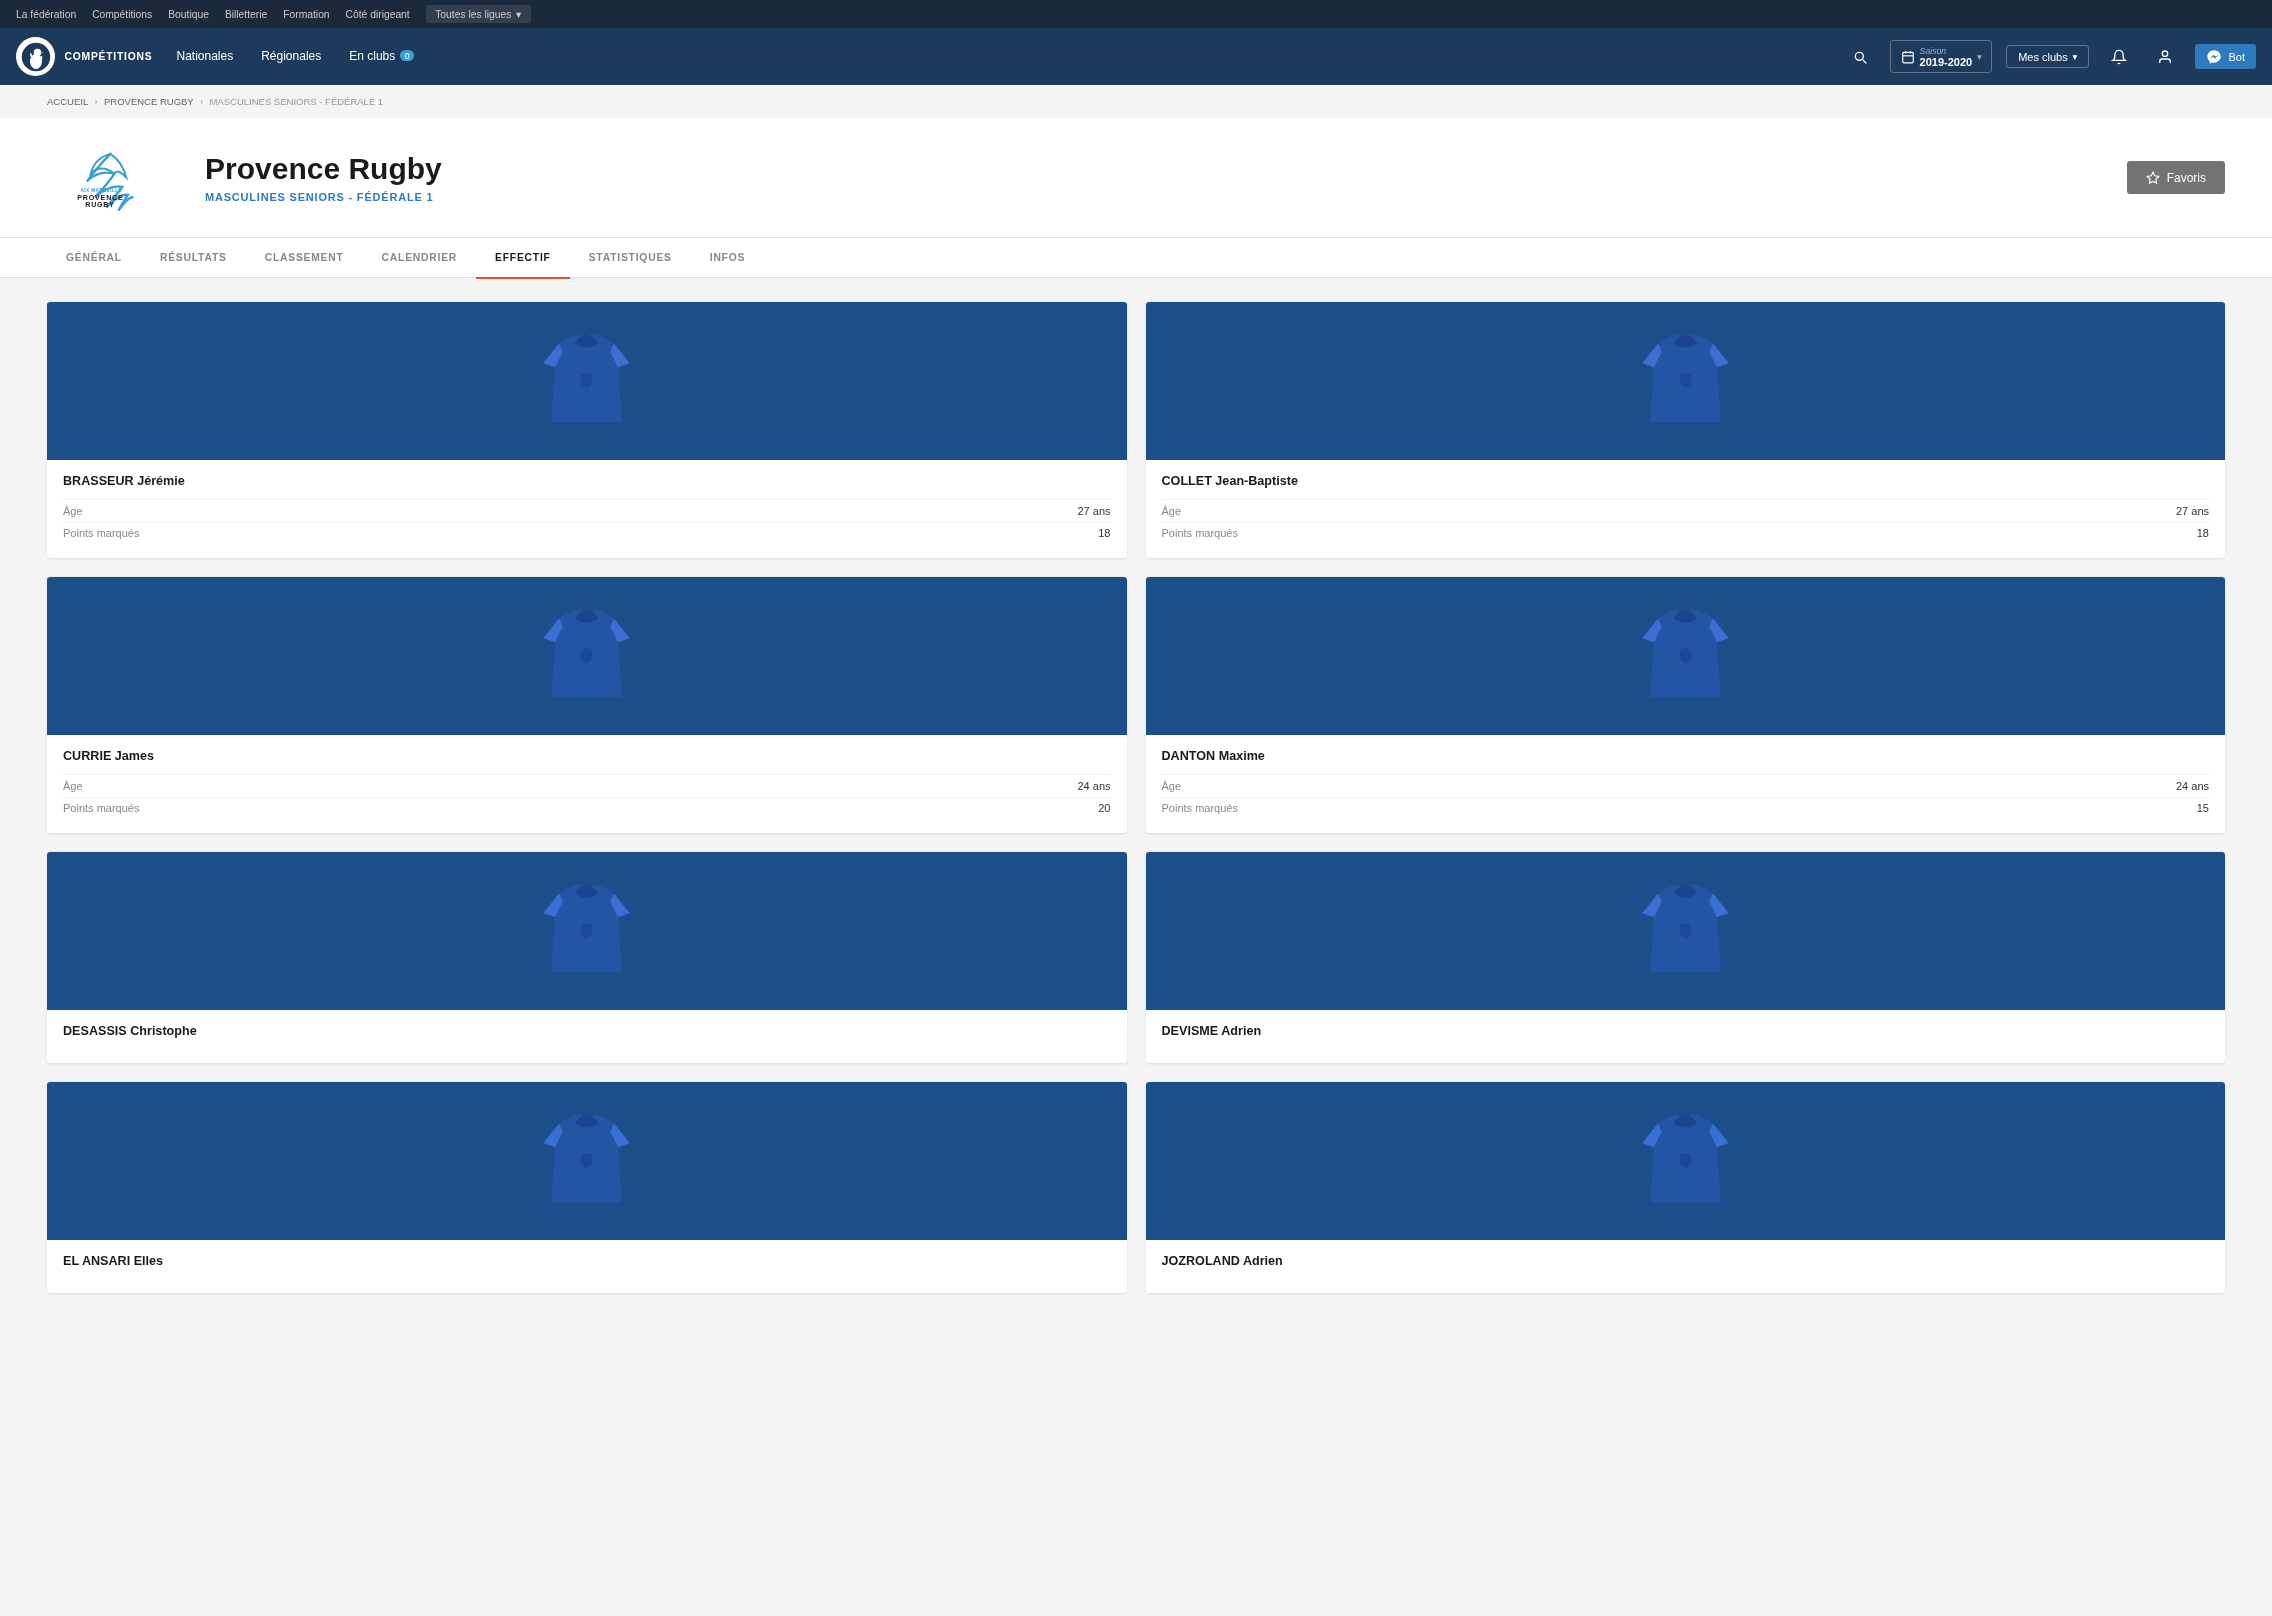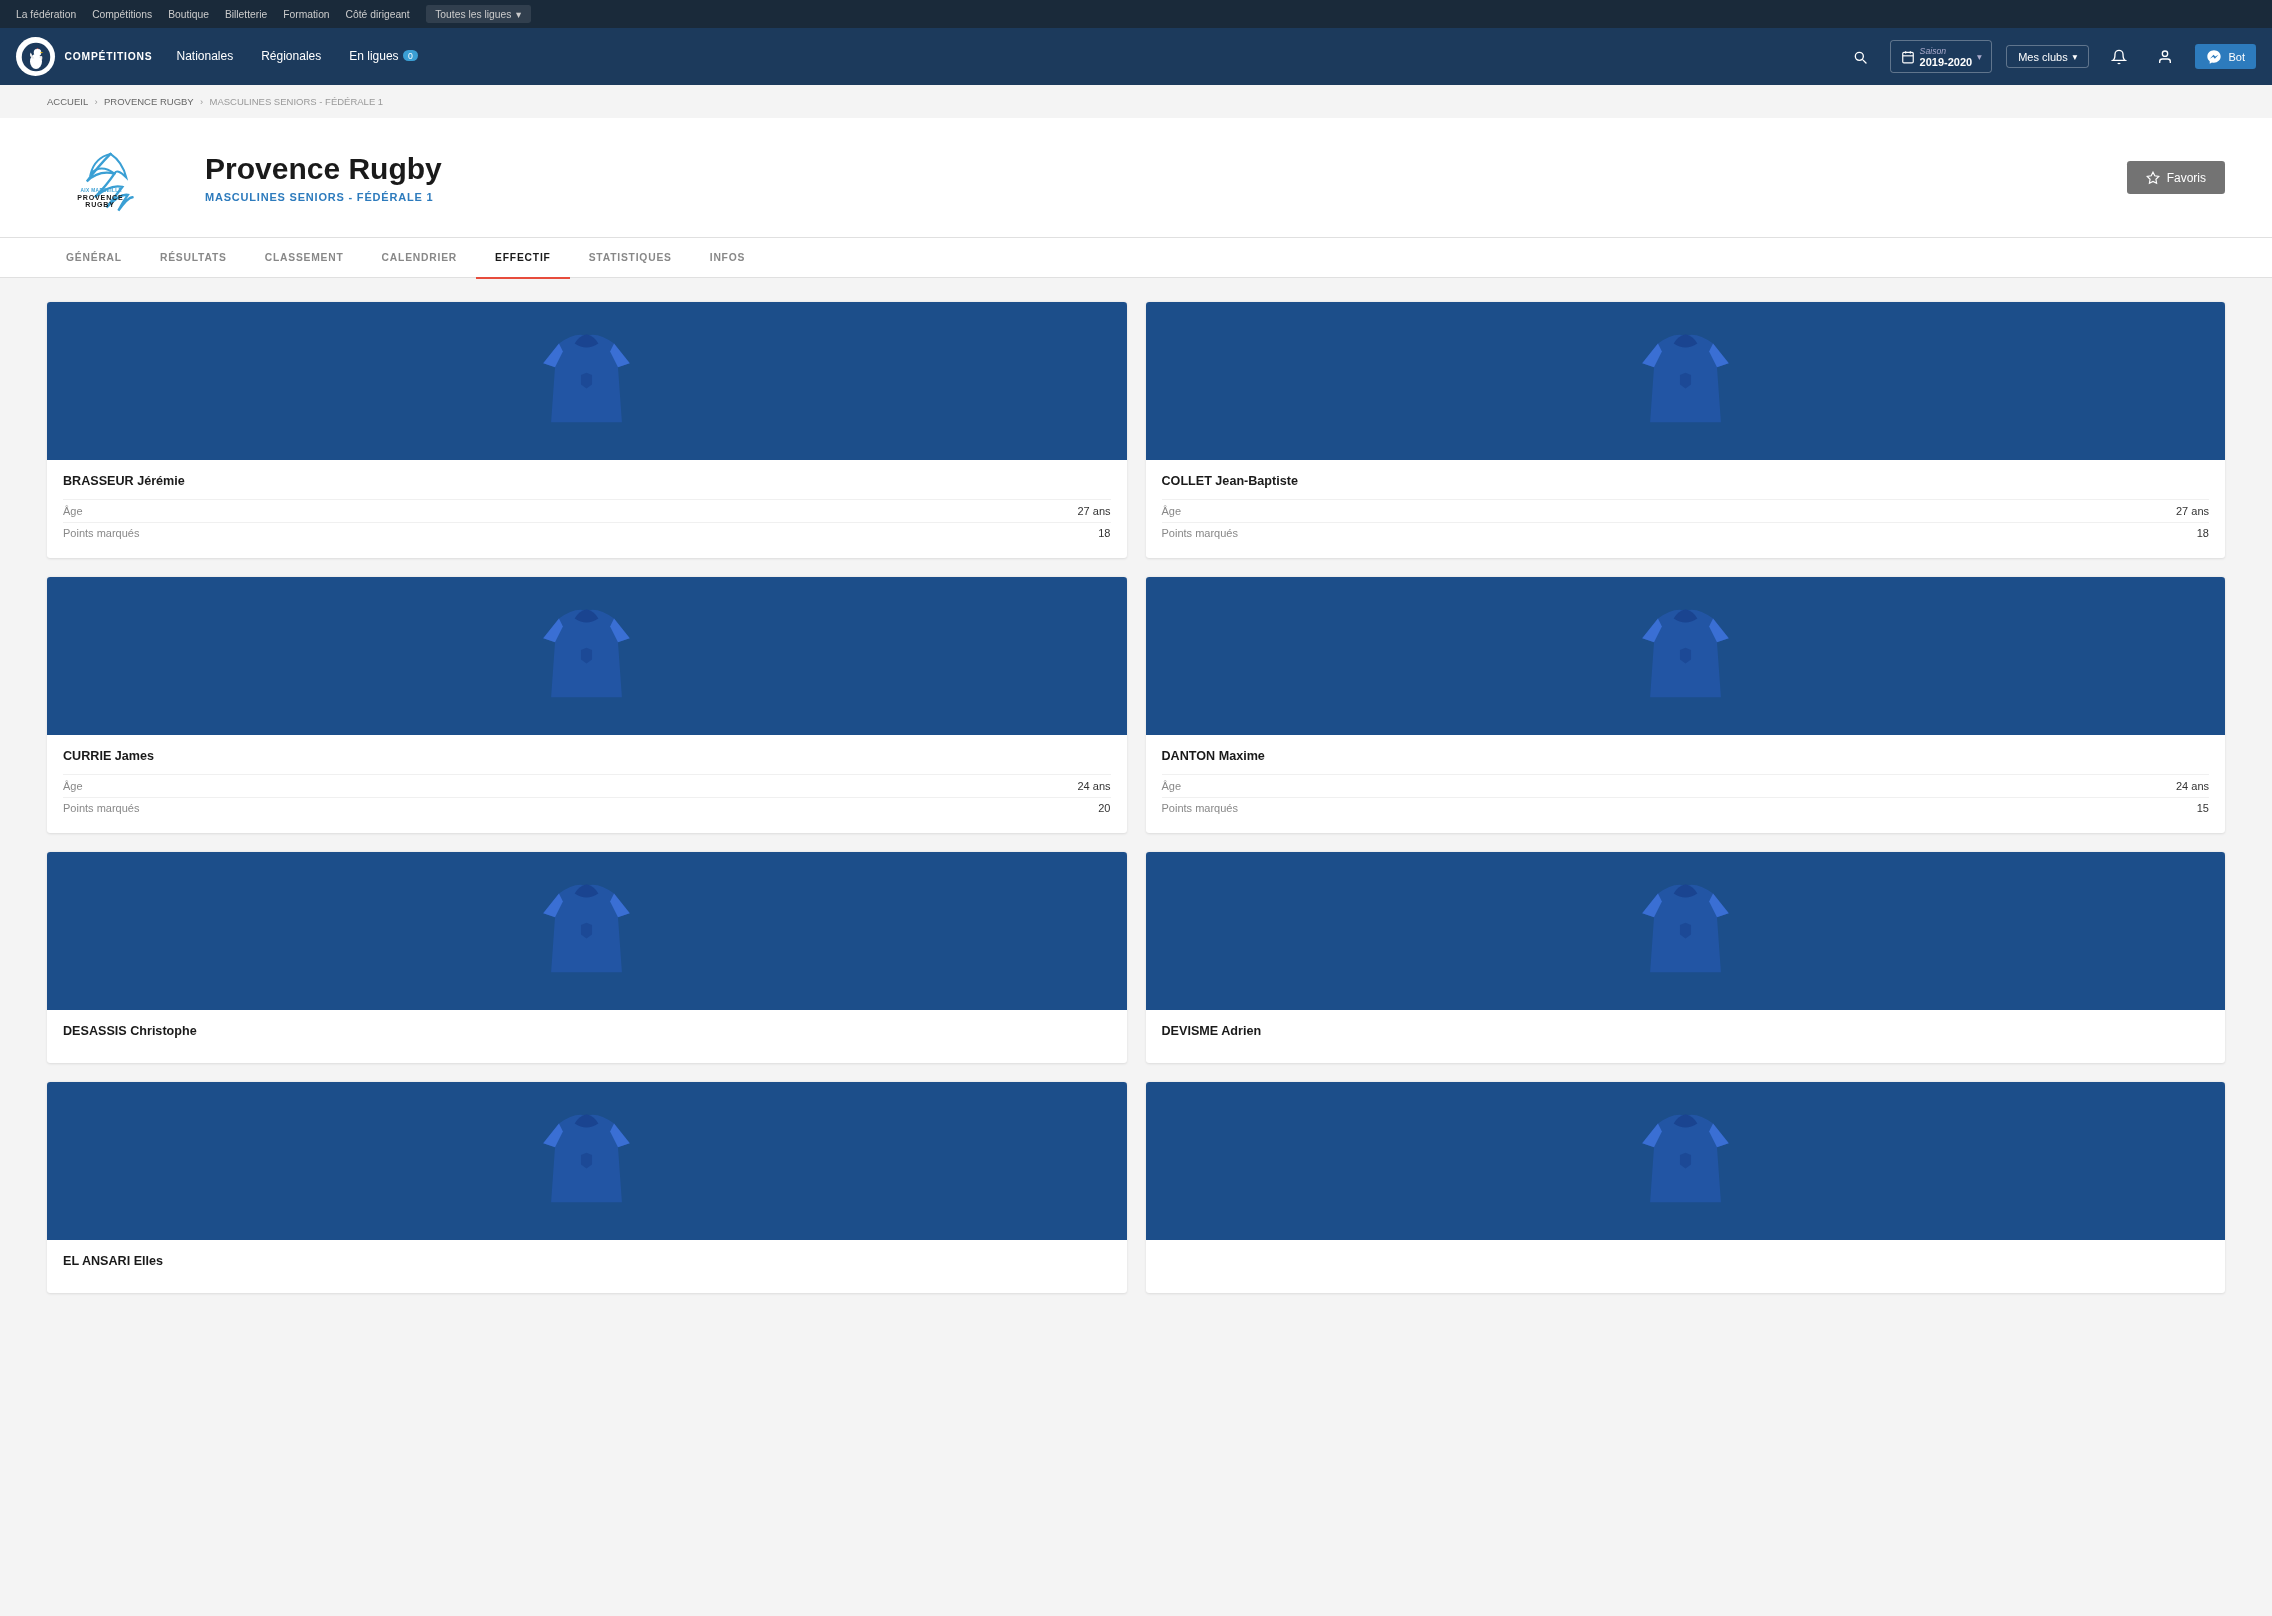--- a/index.html
+++ b/index.html
@@ -311,21 +311,21 @@
         <path d="M24 20 Q30 16 28 24Z" fill="#e8e8e8"></path>
       </svg>
     </div>
     <span style="font-size:10.3px;letter-spacing:0.8px;">COMPÉTITIONS</span>
   </div>
 
   <nav class="main-nav">
     <a>Nationales</a>
     <a>Régionales</a>
     <a style="display:flex;align-items:center;">
-      <span>En ligues</span>
+      <span>En clubs</span>
       <span class="en-direct-badge">0</span>
     </a>
   </nav>
 
   <div class="header-actions">
 
     <div class="action-btn">
       <svg width="16" height="16" viewBox="0 0 24 24" fill="white">
         <path d="M21 21l-4.35-4.35M17 11A6 6 0 1 1 5 11a6 6 0 0 1 12 0z" stroke="white" stroke-width="2" fill="none" stroke-linecap="round"></path>
       </svg>
@@ -581,17 +581,20 @@
     <div class="player-card">
       <div class="player-image">
         <svg viewBox="0 0 130 155" width="103" height="122">
           <path d="M30 30 L10 55 L25 60 L20 130 L110 130 L105 60 L120 55 L100 30 Q80 15 65 20 Q50 15 30 30Z" fill="#2255a4"></path>
           <path d="M50 30 Q65 40 80 30 Q75 20 65 18 Q55 20 50 30Z" fill="#1a4490"></path>
           <path d="M30 30 L10 55 L25 60 L35 40Z" fill="#3a6fd4"></path>
           <path d="M100 30 L120 55 L105 60 L95 40Z" fill="#3a6fd4"></path>
           <path d="M58 70 L65 67 L72 70 L72 82 Q65 87 65 87 Q65 87 58 82Z" fill="#1a4490" opacity="0.7"></path>
         </svg>
       </div>
+      <div class="player-info">
+        <div class="player-name">JOZROLAND Adrien</div>
+      </div>
     </div>
 
   </div>
 </div>
 
 
 </body></html>

